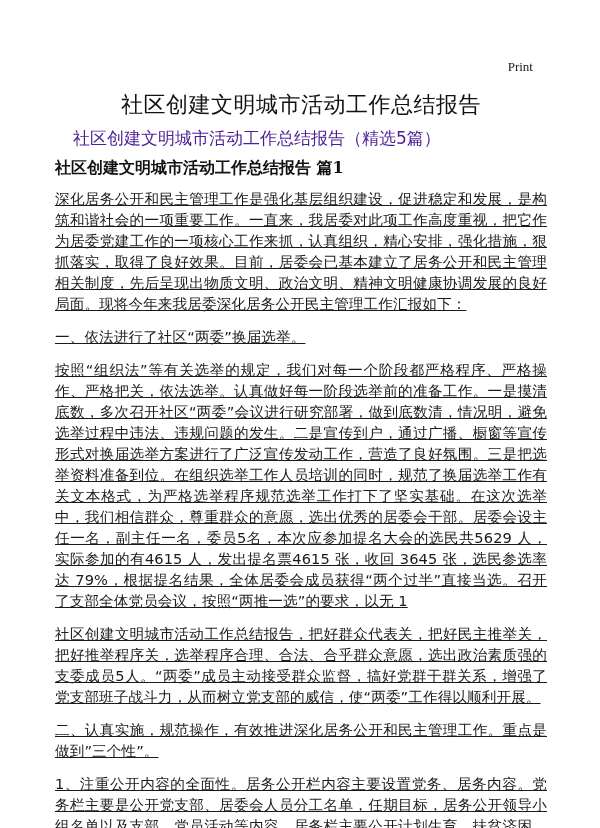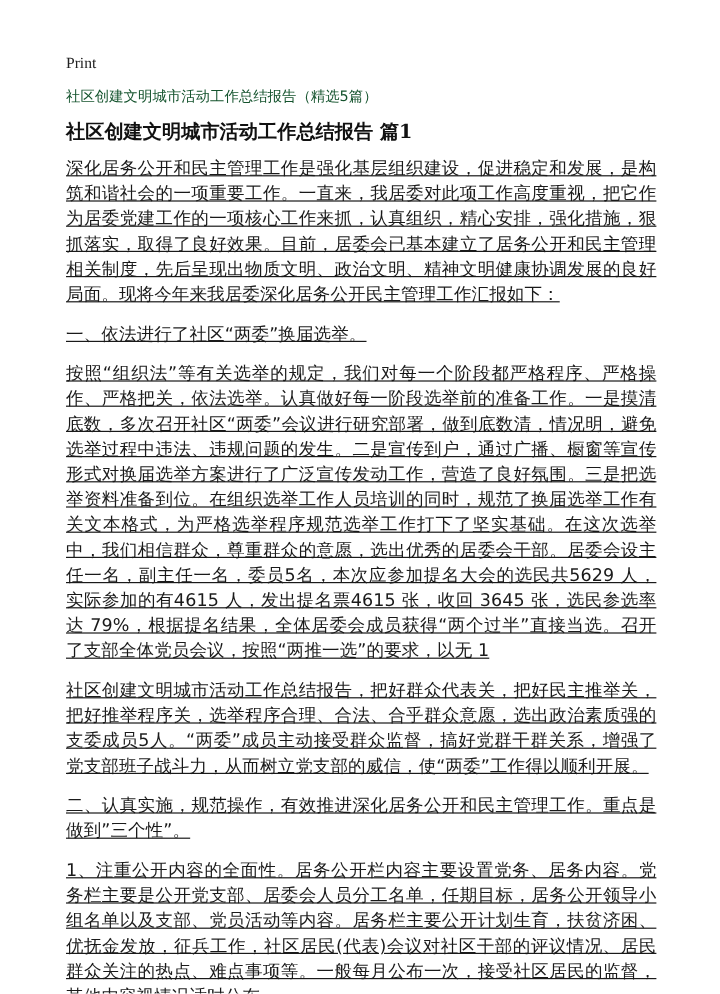--- a/index.html
+++ b/index.html
@@ -20,37 +20,38 @@
       left: 55px;
       top: 44px;
       width: 492px;
     }
     .print-label {
       font-family: "Liberation Serif", "DejaVu Serif", serif;
       font-size: 13px;
       color: #222;
       height: 18px;
       line-height: 18px;
-      margin: 0;
+      margin: 14px;
+      text-align: right;
     }
     .doc-title {
       font-family: "DejaVu Sans", sans-serif;
       font-size: 22px;
       font-weight: normal;
       text-align: center;
       letter-spacing: 0.5px;
       margin: 14px 0 0 0;
       line-height: 30px;
       color: #111;
     }
     .doc-subtitle {
-      font-size: 12px;
+      font-size: 17px;
       line-height: 20px;
-      margin: 8px 0 0 0;
-      color: #14532d;
+      margin: 8px 0 0 18px;
+      color: #4c1d95;
     }
     .section-heading {
       font-size: 16px;
       font-weight: bold;
       line-height: 20px;
       margin: 10px 0 0 0;
       color: #111;
       font-family: "DejaVu Serif", serif;
     }
     .para {
@@ -66,20 +67,21 @@
     .para + .para {
       margin-top: 12px;
     }
   </style>
 </head>
 <body>
 
 <div class="page">
   <div class="print-label">Print</div>
 
+  <h1 class="doc-title">社区创建文明城市活动工作总结报告</h1>
 
   <p class="doc-subtitle">社区创建文明城市活动工作总结报告（精选5篇）</p>
 
   <h2 class="section-heading">社区创建文明城市活动工作总结报告 篇1</h2>
 
   <p class="para">深化居务公开和民主管理工作是强化基层组织建设，促进稳定和发展，是构筑和谐社会的一项重要工作。一直来，我居委对此项工作高度重视，把它作为居委党建工作的一项核心工作来抓，认真组织，精心安排，强化措施，狠抓落实，取得了良好效果。目前，居委会已基本建立了居务公开和民主管理相关制度，先后呈现出物质文明、政治文明、精神文明健康协调发展的良好局面。现将今年来我居委深化居务公开民主管理工作汇报如下：</p>
   <p class="para">一、依法进行了社区“两委”换届选举。</p>
   <p class="para">按照“组织法”等有关选举的规定，我们对每一个阶段都严格程序、严格操作、严格把关，依法选举。认真做好每一阶段选举前的准备工作。一是摸清底数，多次召开社区“两委”会议进行研究部署，做到底数清，情况明，避免选举过程中违法、违规问题的发生。二是宣传到户，通过广播、橱窗等宣传形式对换届选举方案进行了广泛宣传发动工作，营造了良好氛围。三是把选举资料准备到位。在组织选举工作人员培训的同时，规范了换届选举工作有关文本格式，为严格选举程序规范选举工作打下了坚实基础。在这次选举中，我们相信群众，尊重群众的意愿，选出优秀的居委会干部。居委会设主任一名，副主任一名，委员5名，本次应参加提名大会的选民共5629 人，实际参加的有4615 人，发出提名票4615 张，收回 3645 张，选民参选率达 79%，根据提名结果，全体居委会成员获得“两个过半”直接当选。召开了支部全体党员会议，按照“两推一选”的要求，以无 1</p>
   <p class="para">社区创建文明城市活动工作总结报告，把好群众代表关，把好民主推举关，把好推举程序关，选举程序合理、合法、合乎群众意愿，选出政治素质强的支委成员5人。“两委”成员主动接受群众监督，搞好党群干群关系，增强了党支部班子战斗力，从而树立党支部的威信，使“两委”工作得以顺利开展。</p>
   <p class="para">二、认真实施，规范操作，有效推进深化居务公开和民主管理工作。重点是做到”三个性”。</p>

